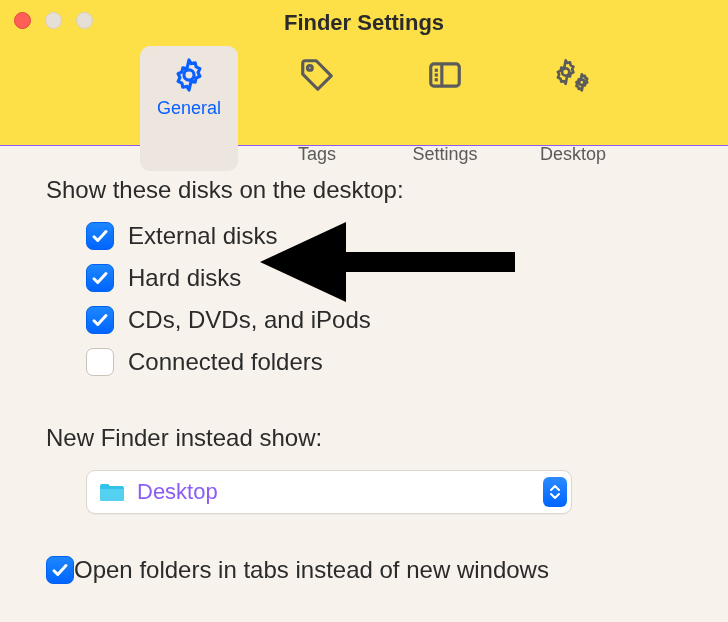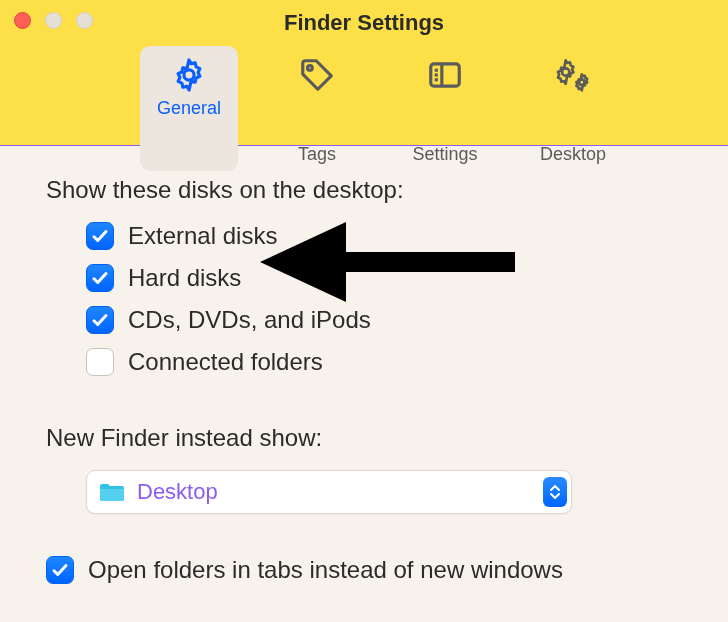--- a/index.html
+++ b/index.html
@@ -109,21 +109,21 @@
   }
   .dropdown .stepper{
     width:24px;height:30px;
     background:linear-gradient(#2a8bff,#0064ff);
     border-radius:6px;
     display:flex;flex-direction:column;align-items:center;justify-content:center;
   }
   .stepper svg{display:block;}
   
   .bottom-row{
-    display:flex;align-items:flex-end;gap:14px;
+    display:flex;align-items:flex-end;
     margin:42px 0 0 0;
   }
   
   .arrow-overlay{
     position:absolute;
     pointer-events:none;
   }
 </style>
 </head>
 <body>

